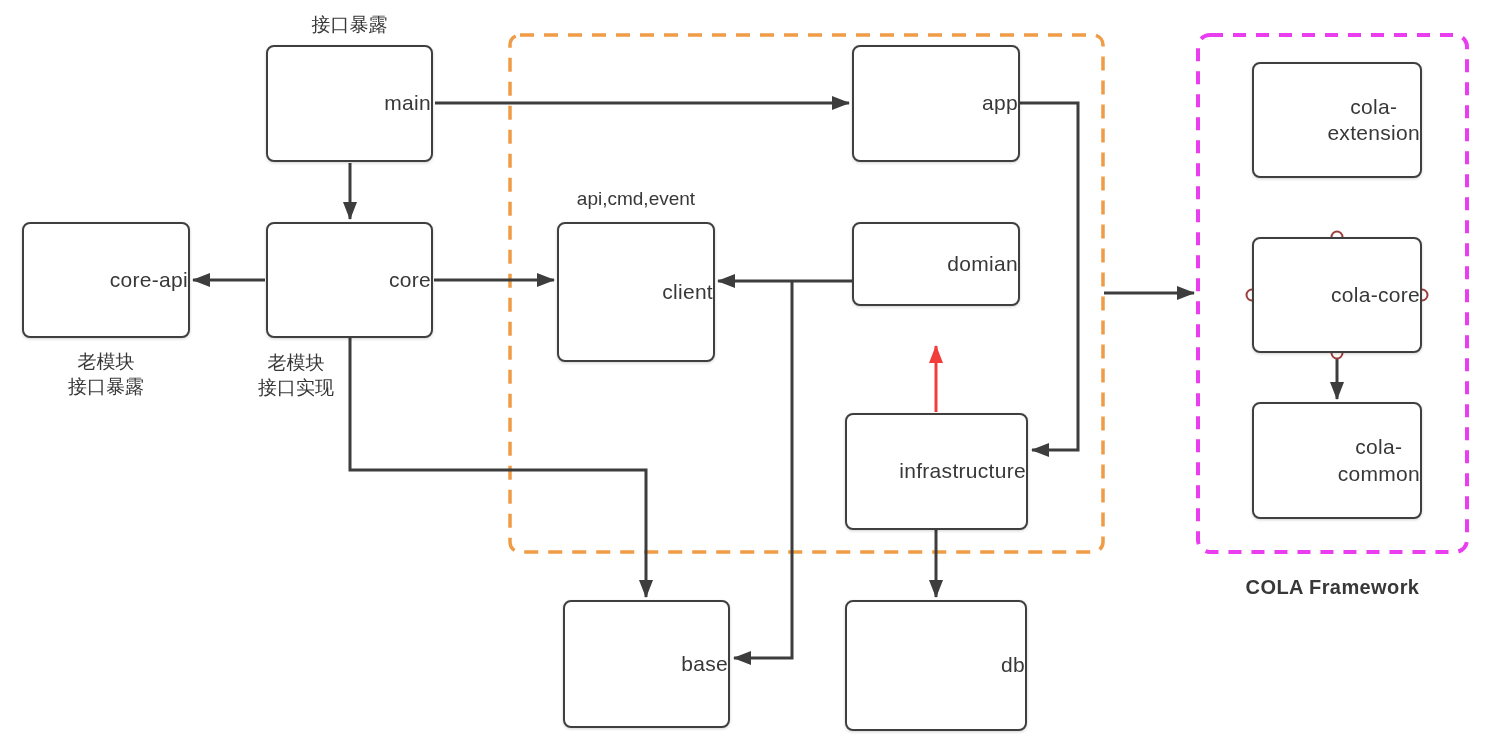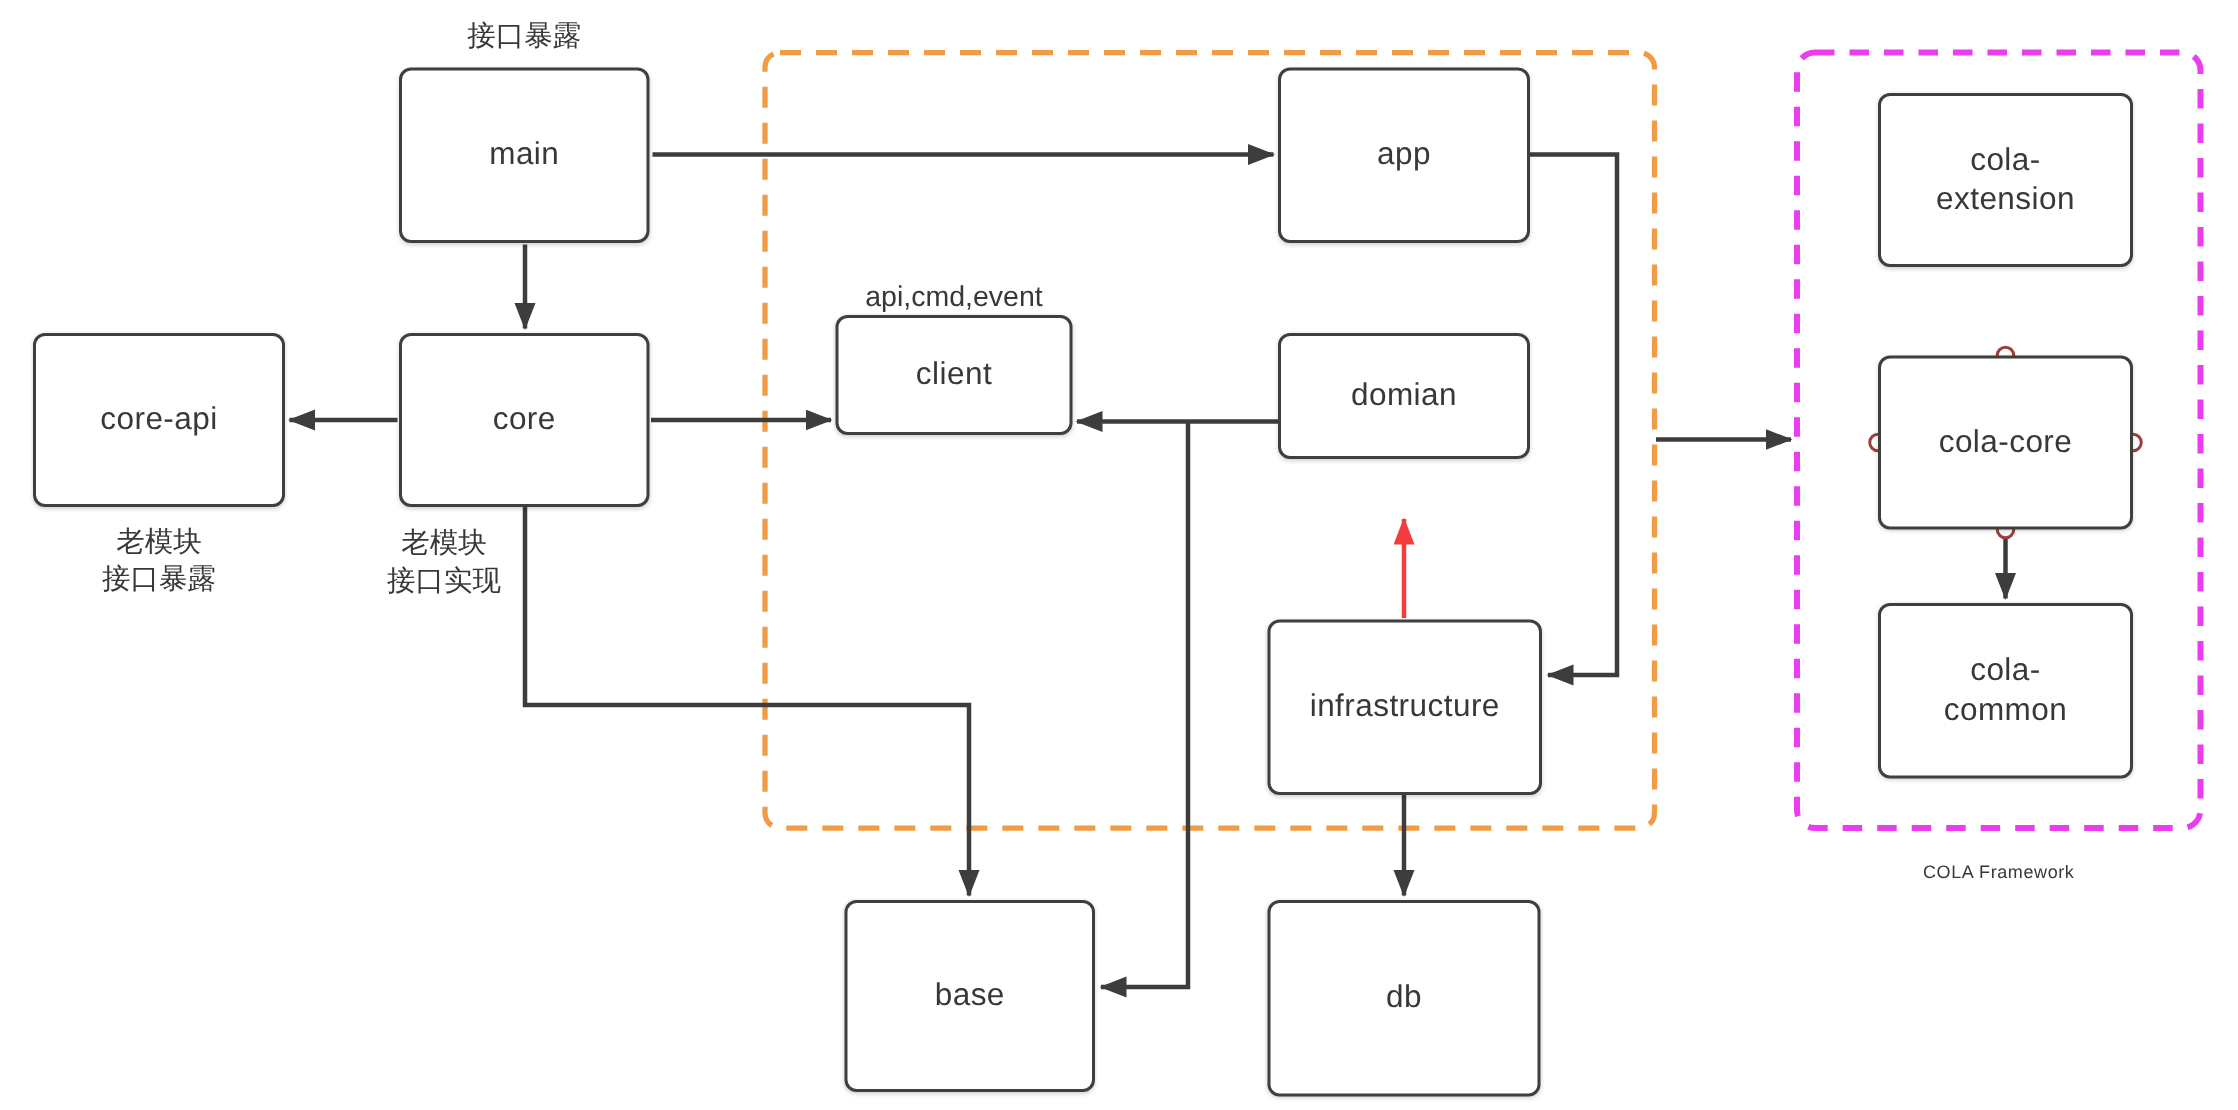--- a/index.html
+++ b/index.html
@@ -26,21 +26,21 @@
     left: 0; top: 0;
     width: 1492px; height: 740px;
   }
   .node {
     position: absolute;
     background: #ffffff;
     border: 2.5px solid var(--node-border);
     border-radius: 8px;
     display: flex;
     align-items: center;
-    justify-content: center;
+    justify-content: flex-end;
     box-shadow: 0 1px 3px rgba(0,0,0,0.18);
     z-index: 2;
   }
   .node .label {
     font-size: 21px;
     color: var(--text);
     letter-spacing: 0.3px;
     text-align: center;
     white-space: pre-line;
     line-height: 1.25;
@@ -48,22 +48,23 @@
   .annotation {
     position: absolute;
     color: var(--text);
     text-align: center;
     font-size: 19px;
     line-height: 1.32;
     white-space: pre-line;
     z-index: 2;
   }
   .caption {
-    font-size: 12px;
+    font-size: 20px;
     letter-spacing: 0.4px;
+    font-weight: bold;
   }
 </style>
 </head>
 <body>
 
 <div class="canvas">
 
   <svg class="wires" width="1492" height="740" viewBox="0 0 1492 740" xmlns="http://www.w3.org/2000/svg">
     <defs>
       <marker id="ah-dark" markerUnits="userSpaceOnUse" markerWidth="20" markerHeight="16" refX="17" refY="7" orient="auto">
@@ -101,21 +102,21 @@
   </div>
 
   <div class="node" style="left:22px;top:222px;width:168px;height:116px">
     <span class="label">core-api</span>
   </div>
 
   <div class="node" style="left:266px;top:222px;width:167px;height:116px">
     <span class="label">core</span>
   </div>
 
-  <div class="node" style="left:557px;top:210px;width:158px;height:80px">
+  <div class="node" style="left:557px;top:222px;width:158px;height:140px">
     <span class="label">client</span>
   </div>
 
   <div class="node" style="left:852px;top:45px;width:168px;height:117px">
     <span class="label">app</span>
   </div>
 
   <div class="node" style="left:852px;top:222px;width:168px;height:84px">
     <span class="label">domian</span>
   </div>

